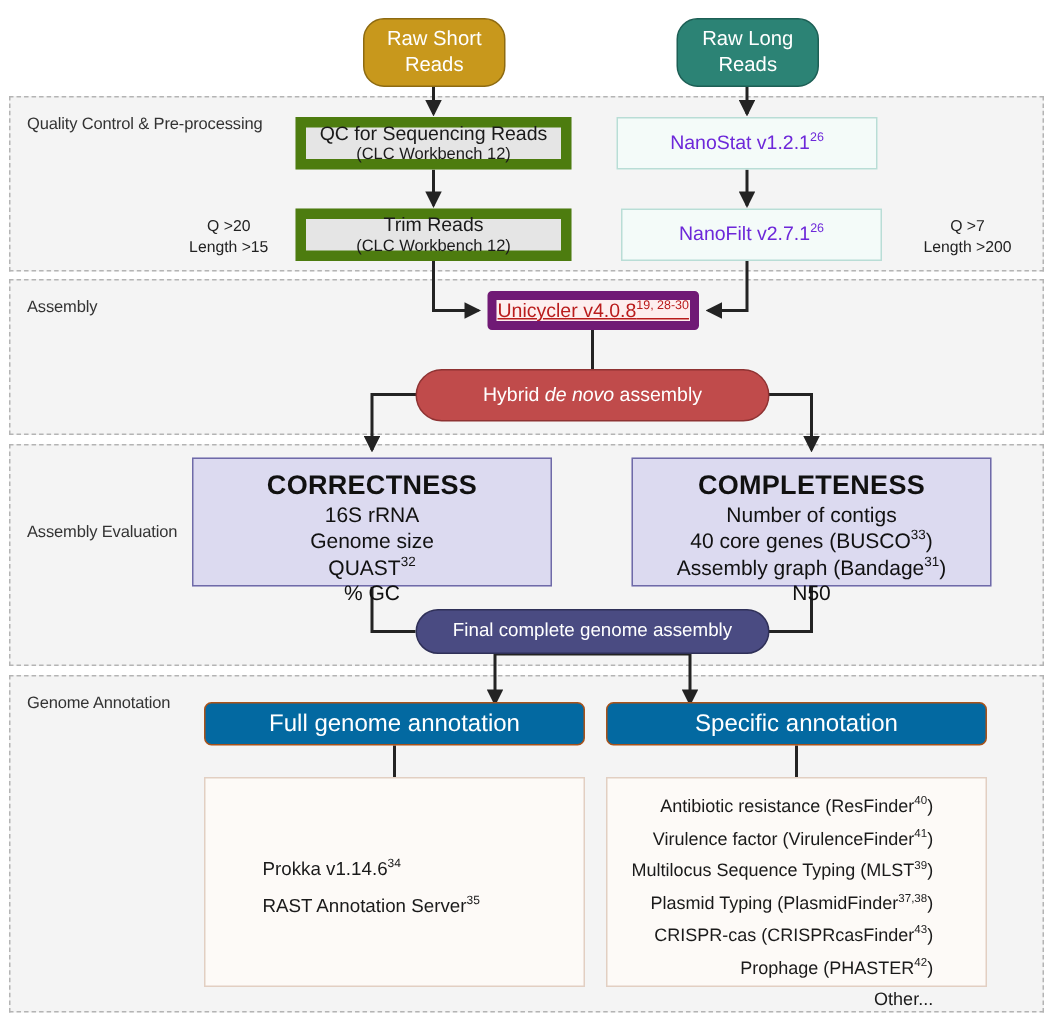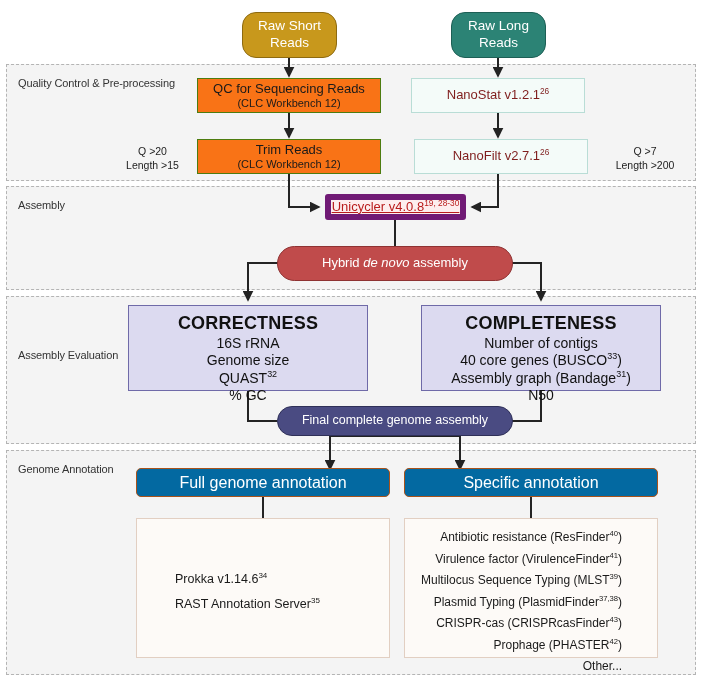--- a/index.html
+++ b/index.html
@@ -46,28 +46,28 @@
     border-radius: 14px;
     color: #ffffff;
     font-size: 13.5px;
   }
   .pill-short { background: #c8981c; border: 1.5px solid #8d6a11; }
   .pill-long  { background: #2c8375; border: 1.5px solid #1d5f55; }
   .pill-hybrid{ background: #c04b4b; border: 1.5px solid #8e3232; border-radius: 18px; }
   .pill-final { background: #4a4b82; border: 1.5px solid #2f3058; border-radius: 16px; font-size: 12.5px; }
 
   .box-cream {
-    background: #f97316;
-    border: 1px solid #4d7c0f;
+    background: #e5e5e5;
+    border: 7px solid #4d7c0f;
     color: #1a1a1a;
   }
   .box-mint {
     background: #f4fbf9;
     border: 1px solid #b9ddd6;
-    color: #7f1d1d;
+    color: #6d28d9;
   }
   .box-pink {
     background: #fdeeee;
     border: 6px solid #701a75;
     color: #b91c1c;
     border-radius: 3px;
     text-decoration: underline;
   }
   .box-lav {
     background: #dcdaf0;

